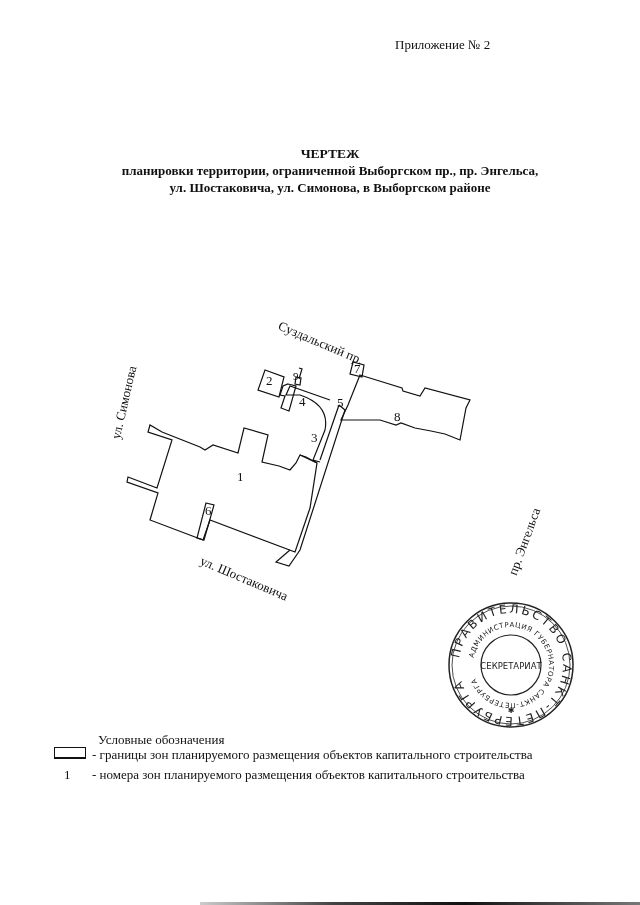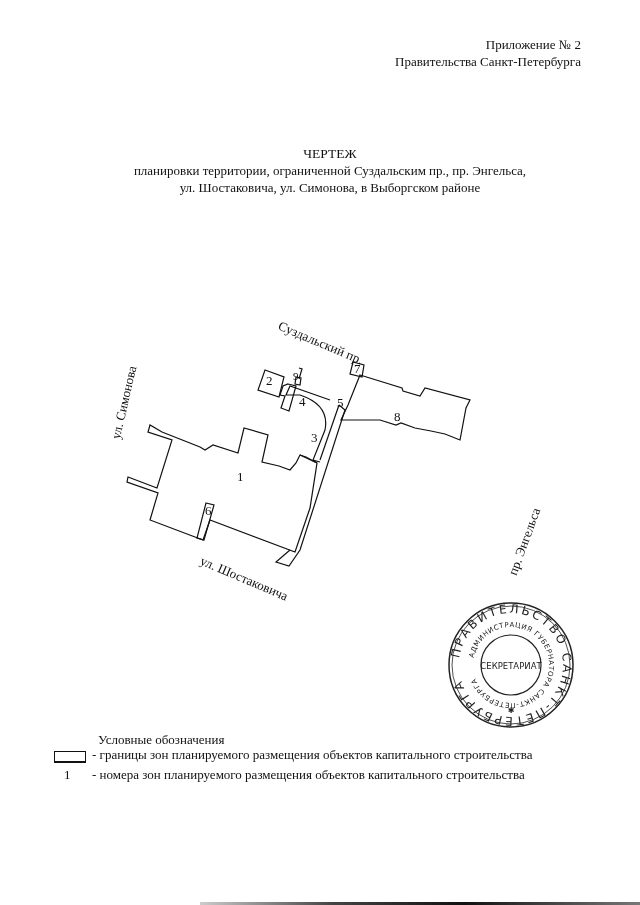--- a/index.html
+++ b/index.html
@@ -1,42 +1,41 @@
 <!DOCTYPE html>
 <html><head>
 <meta charset="utf-8">
 <style>
   html, body { margin: 0; padding: 0; background: #ffffff; }
   body { width: 640px; height: 905px; position: relative; overflow: hidden; font-family: "Liberation Serif", "DejaVu Serif", serif; color: #111; }
   .appendix { position: absolute; left: 395px; top: 36px; font-size: 13px; line-height: 17px; }
   .appendix .line { white-space: nowrap; text-align: right; }
   .appendix .mono { font-family: "Liberation Mono", "DejaVu Sans Mono", monospace; font-size: 13px; }
   .appendix .ul { display: inline-block; border-bottom: 1px solid #111; line-height: 14px; }
-  .title-block { position: absolute; left: 60px; width: 540px; top: 145px; text-align: center; font-weight: normal; font-size: 13px; line-height: 17px; }
+  .title-block { position: absolute; left: 60px; width: 540px; top: 145px; text-align: center; font-weight: bold; font-size: 13px; line-height: 17px; }
   .title-block .main { font-size: 13.5px; }
   .drawing { position: absolute; left: 0; top: 0; width: 640px; height: 905px; }
   .street { position: absolute; font-size: 13px; white-space: nowrap; transform-origin: left top; }
   .zone-num { position: absolute; font-size: 13px; }
   .legend-title { position: absolute; left: 98px; top: 732px; font-size: 13px; }
-  .legend-row { position: absolute; left: 54px; font-size: 13px; white-space: nowrap; display: flex; align-items: flex-end; }
+  .legend-row { position: absolute; left: 54px; font-size: 13px; white-space: nowrap; display: flex; align-items: flex-start; }
   .legend-box { width: 30px; height: 9px; border: 1.5px solid #111; border-bottom-width: 2px; margin-right: 6px; }
   .legend-num { width: 36px; text-align: left; padding-left: 0; }
   .scan-bottom { position: absolute; left: 200px; top: 902px; width: 440px; height: 3px; background: linear-gradient(90deg,#ccc 0,#444 30%,#111 60%,#777 100%); }
 </style>
 </head>
 <body>
 
 <div class="appendix">
   <div class="line">Приложение № 2</div>
-  <div class="line">Правительства Санкт-Петербурга</div>
 </div>
 
 <div class="title-block">
   <div class="main">ЧЕРТЕЖ</div>
-  <div>планировки территории, ограниченной  Суздальским пр., пр. Энгельса,</div>
+  <div>планировки территории, ограниченной  Выборгском пр., пр. Энгельса,</div>
   <div>ул. Шостаковича, ул. Симонова, в Выборгском районе</div>
 </div>
 
 <svg class="drawing" viewBox="0 0 640 905" width="640" height="905">
   <g fill="none" stroke="#111" stroke-width="1.2" stroke-linejoin="miter">
 
     <path d="M150 425 L148 432 L172 440 L157 488 L128 477 L127 482 L158 493 L150 520 L203 540 L210 520 L295 552 L310 508 L317 463 L300 455 L296 463 L290 470 L279 466 L262 462 L268 435 L244 428 L238 453 L213 445 L205 450 L200 447 L162 432 Z"></path>
 
     <path d="M206 503 L214 505 L204 540 L197 538 Z"></path>
 

